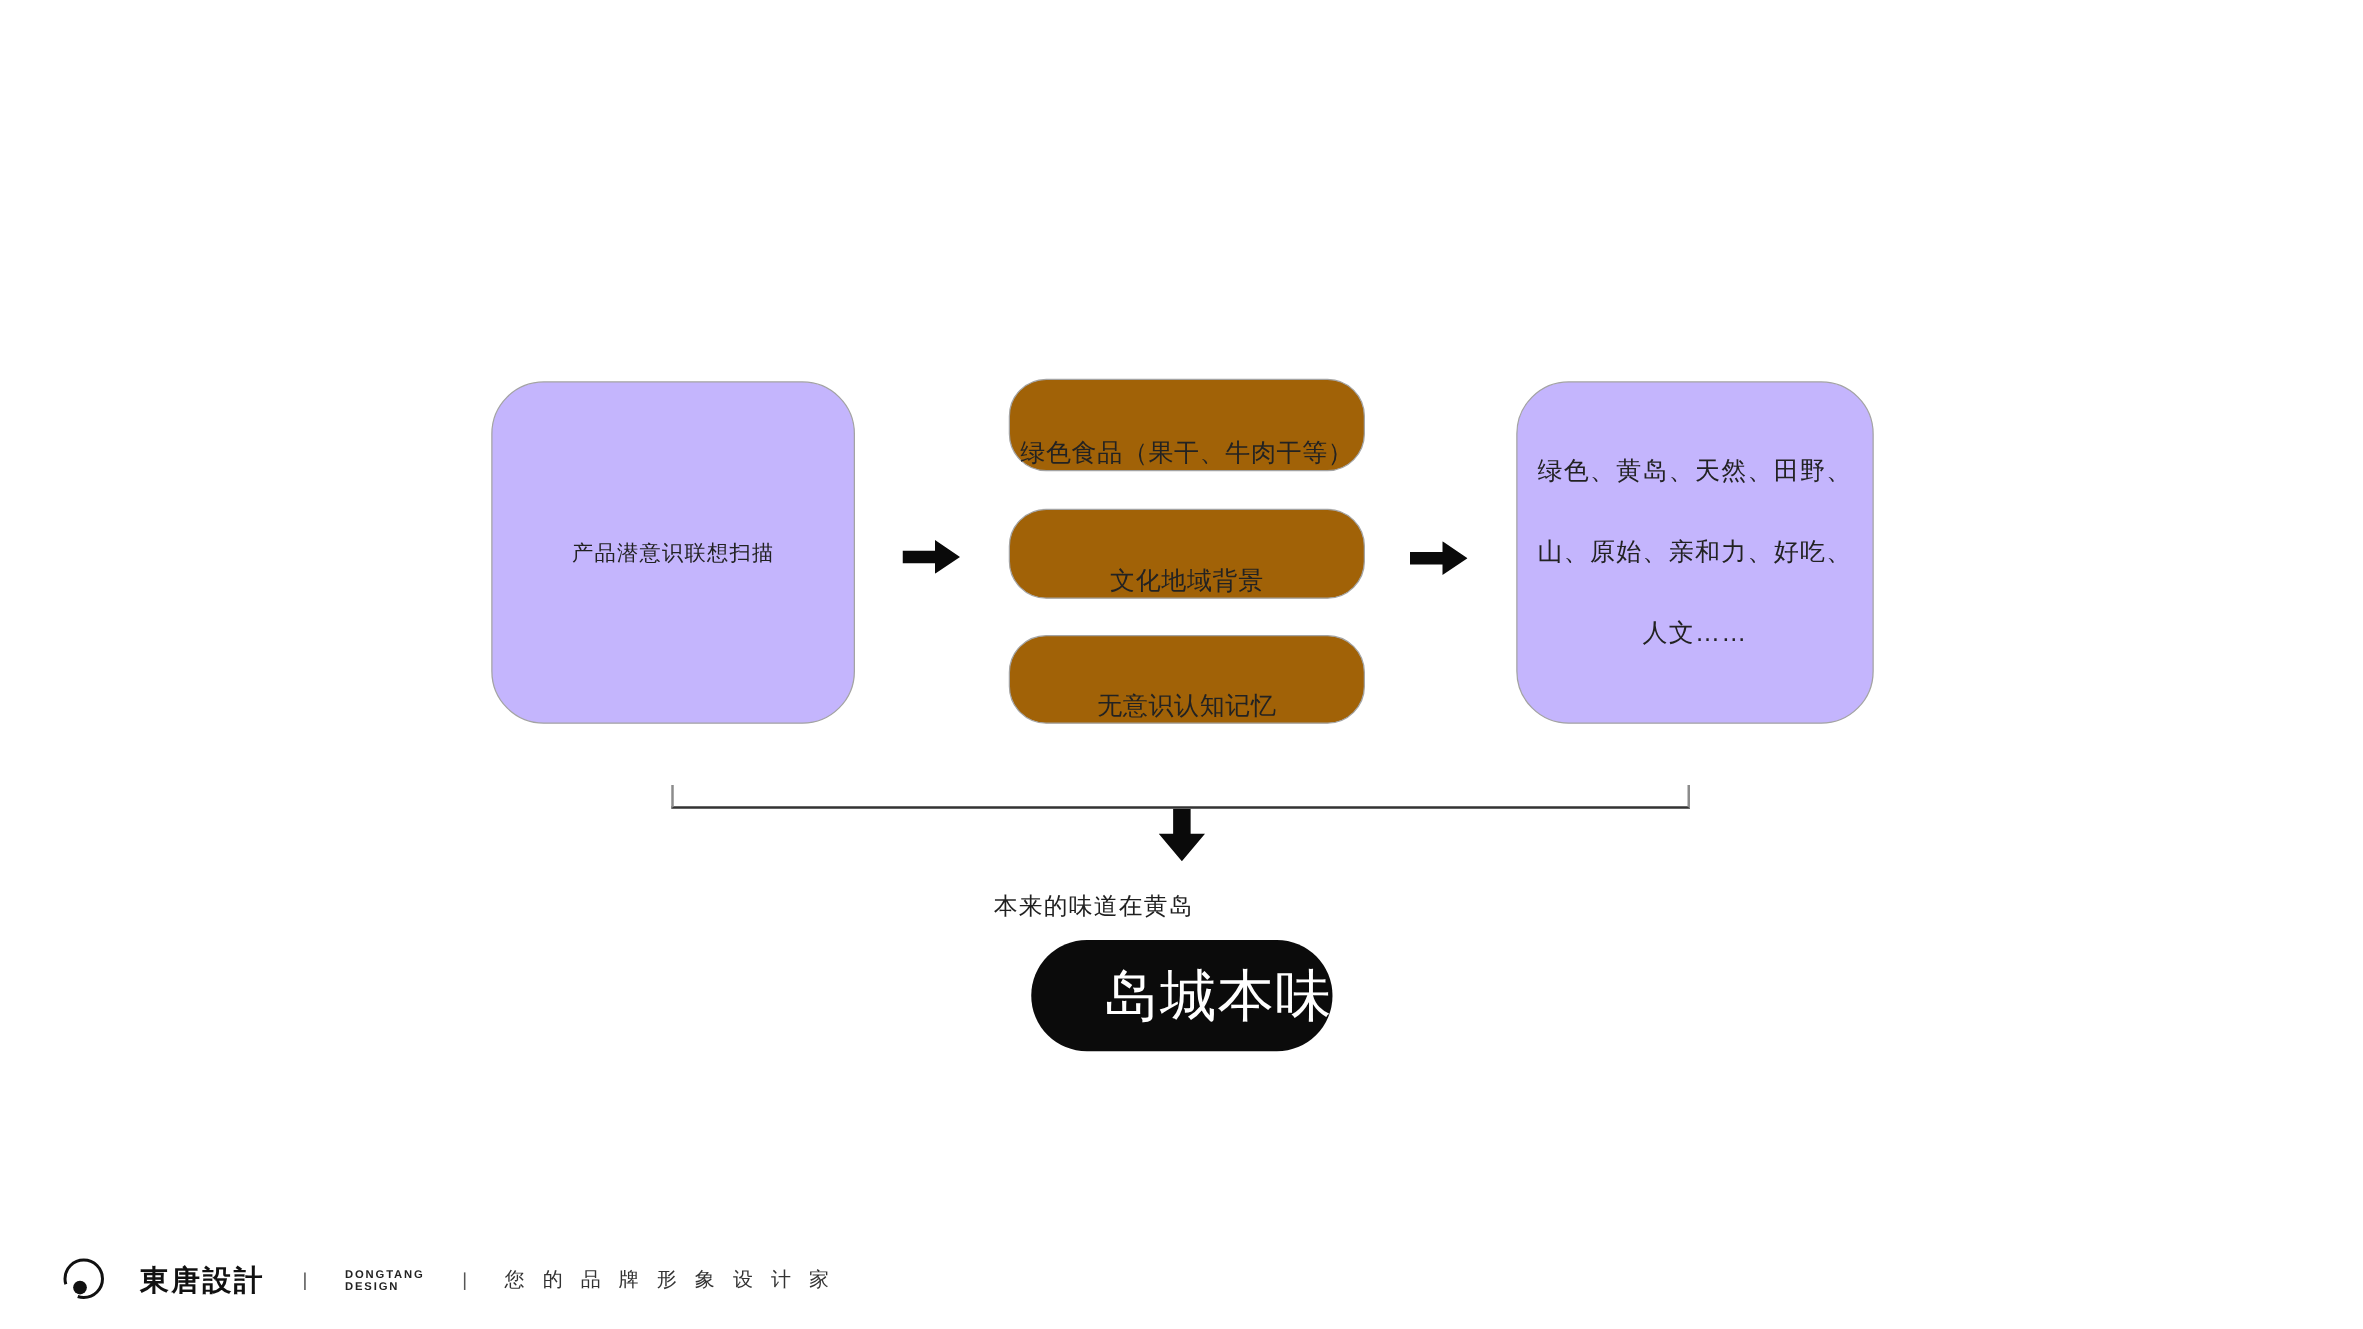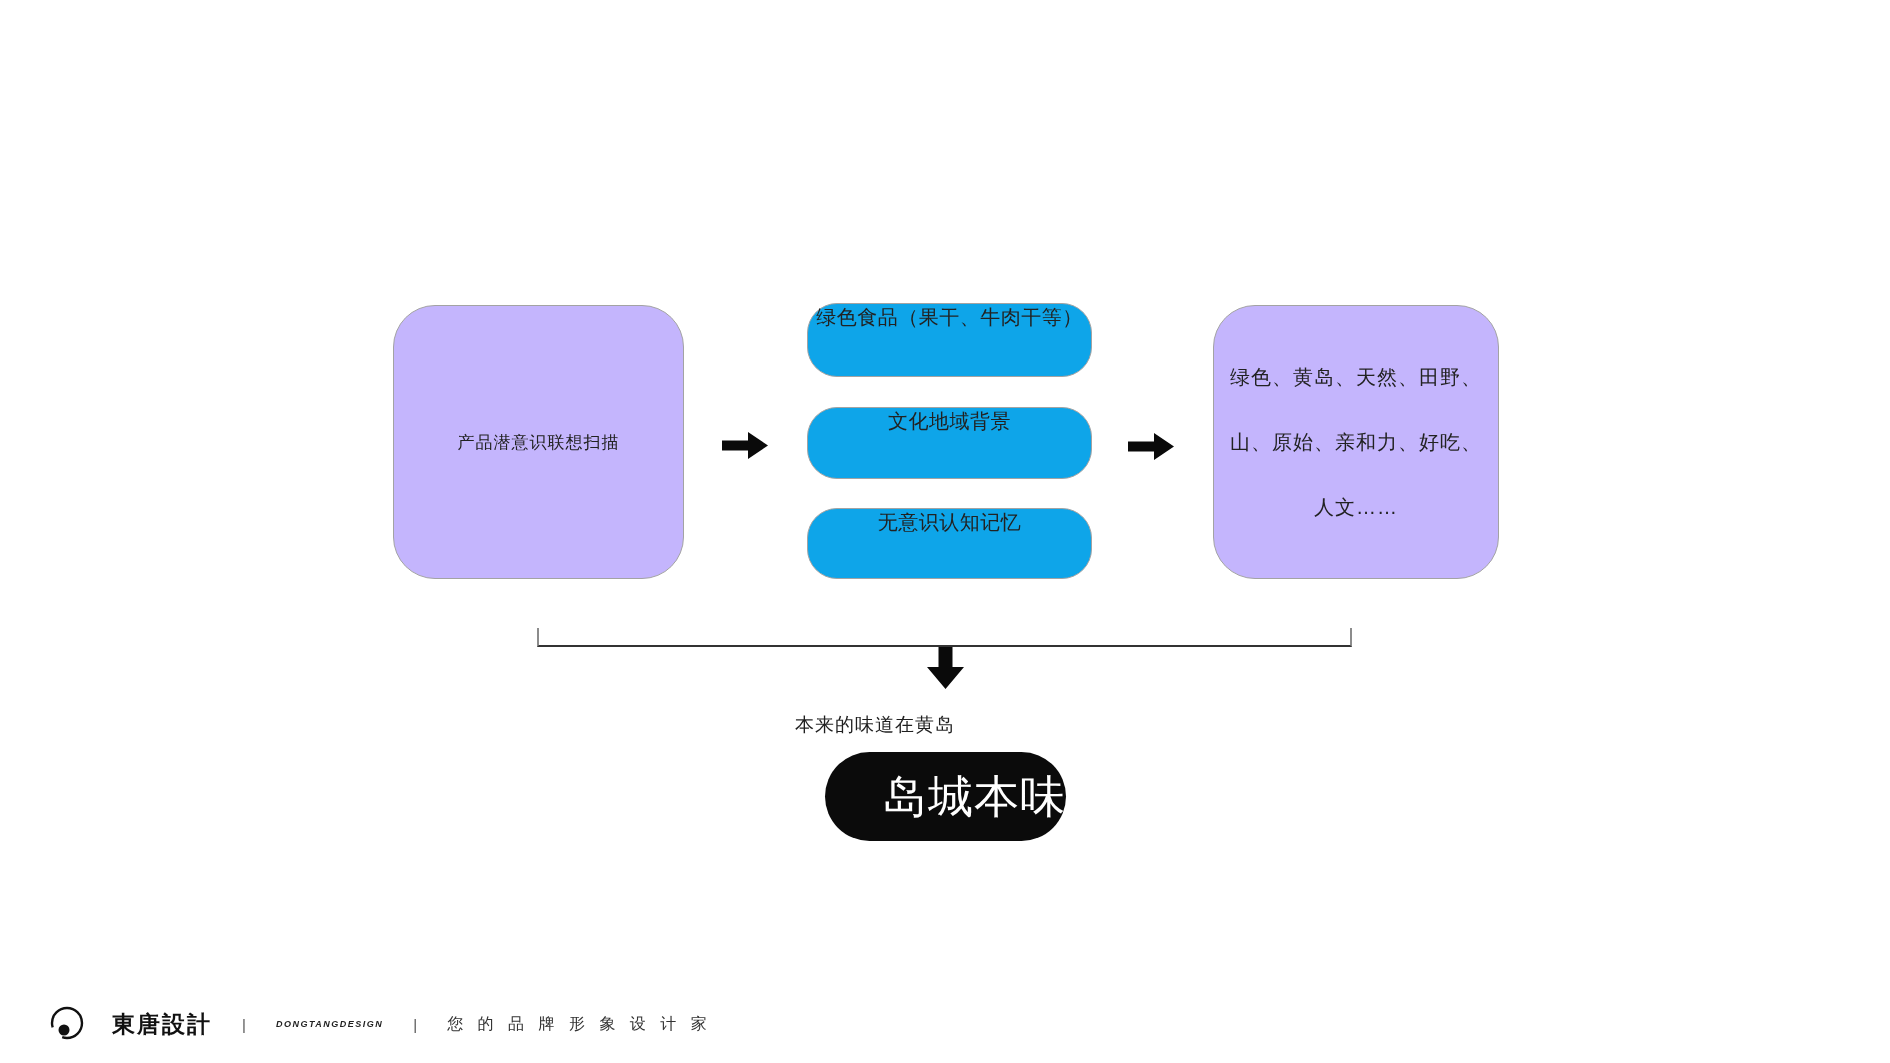--- a/index.html
+++ b/index.html
@@ -14,22 +14,22 @@
     background:#c4b5fd;
     display:flex;align-items:center;justify-content:center;
     color:#222;
   }
   .box-left{left:393px;top:305px;width:289px;height:272px;font-size:17px;letter-spacing:1px;}
   .box-right{left:1213px;top:305px;width:284px;height:272px;flex-direction:column;font-size:20px;letter-spacing:1px;}
   .box-right .line{line-height:65px;text-align:center;white-space:nowrap;}
 
   .mid-box{
     position:absolute;left:807px;width:283px;
-    border:1px solid #a3a3a3;border-radius:30px;background:#0ea5e9;
-    display:flex;align-items:flex-start;justify-content:center;
+    border:1px solid #a3a3a3;border-radius:30px;background:#a16207;
+    display:flex;align-items:flex-end;justify-content:center;
     font-size:20px;color:#222;letter-spacing:0.5px;white-space:nowrap;
   }
   .mid-box-1{top:303px;height:72px;}
   .mid-box-2{top:407px;height:70px;}
   .mid-box-3{top:508px;height:69px;}
 
   .arrow-right{position:absolute;width:46px;height:27px;}
   .arrow-right-1{left:722px;top:432px;}
   .arrow-right-2{left:1128px;top:433px;}
 
@@ -54,21 +54,21 @@
     color:#ffffff;font-size:45px;letter-spacing:1px;white-space:nowrap;
   }
 
   .footer{
     position:absolute;left:49px;top:1004px;height:40px;
     display:flex;align-items:center;gap:27px;
   }
   .logo-mark{width:36px;height:36px;display:block;}
   .logo-cn{font-size:23px;font-weight:900;color:#111;letter-spacing:2px;white-space:nowrap;}
   .footer-divider{font-size:15px;color:#555;padding:0 3px;}
-  .logo-en{display:flex;flex-direction:row;justify-content:center;font-style:italic;}
+  .logo-en{display:flex;flex-direction:column;justify-content:center;}
   .logo-en div{font-size:9px;line-height:10px;letter-spacing:1.5px;color:#222;font-weight:700;white-space:nowrap;}
   .tagline{font-size:16px;letter-spacing:5px;color:#333;white-space:nowrap;}
 </style>
 </head>
 <body>
 
 <div id="canvas">
 
   <div class="outline-box box-left">
     <span>产品潜意识联想扫描</span>

